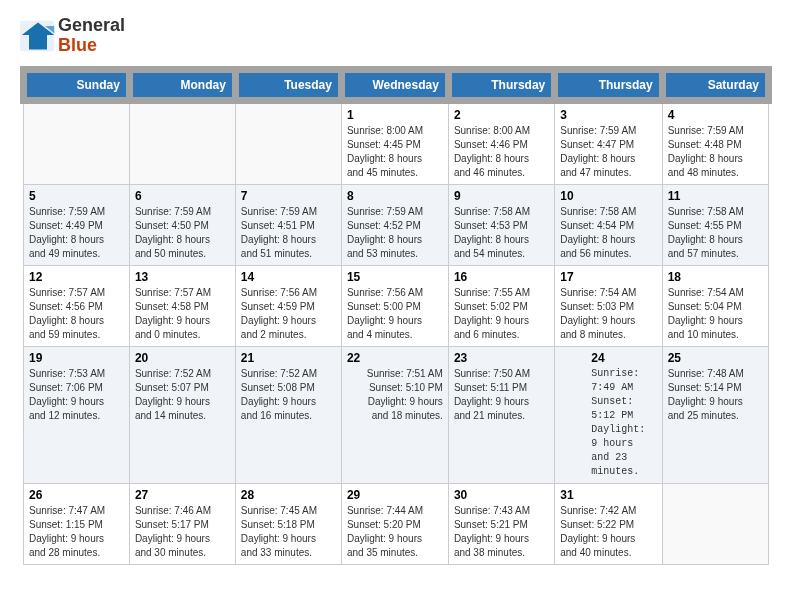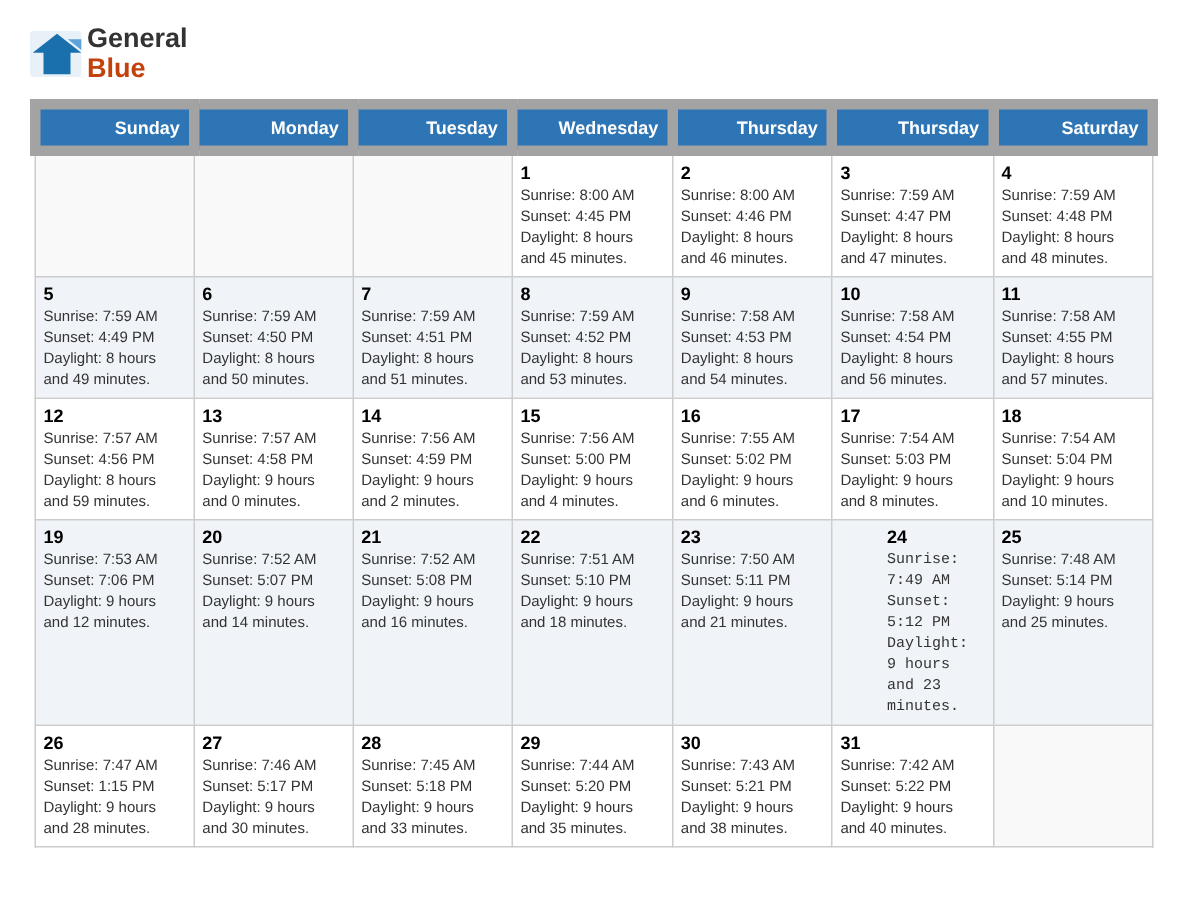--- a/index.html
+++ b/index.html
@@ -270,21 +270,21 @@
           </td>
           <td style="background: rgb(240, 244, 248);">
             <span class="day-num">21</span>
             <div class="day-info" style="white-space: pre-line;">Sunrise: 7:52 AM
 Sunset: 5:08 PM
 Daylight: 9 hours
 and 16 minutes.</div>
           </td>
           <td style="background: rgb(240, 244, 248);">
             <span class="day-num">22</span>
-            <div class="day-info" style="white-space: pre-line;">Sunrise: 7:51 AM
+            <div class="day-info" style="white-space: pre-line; text-align: right;">Sunrise: 7:51 AM
 Sunset: 5:10 PM
 Daylight: 9 hours
 and 18 minutes.</div>
           </td>
           <td style="background: rgb(240, 244, 248);">
             <span class="day-num">23</span>
             <div class="day-info" style="white-space: pre-line;">Sunrise: 7:50 AM
 Sunset: 5:11 PM
 Daylight: 9 hours
 and 21 minutes.</div>

